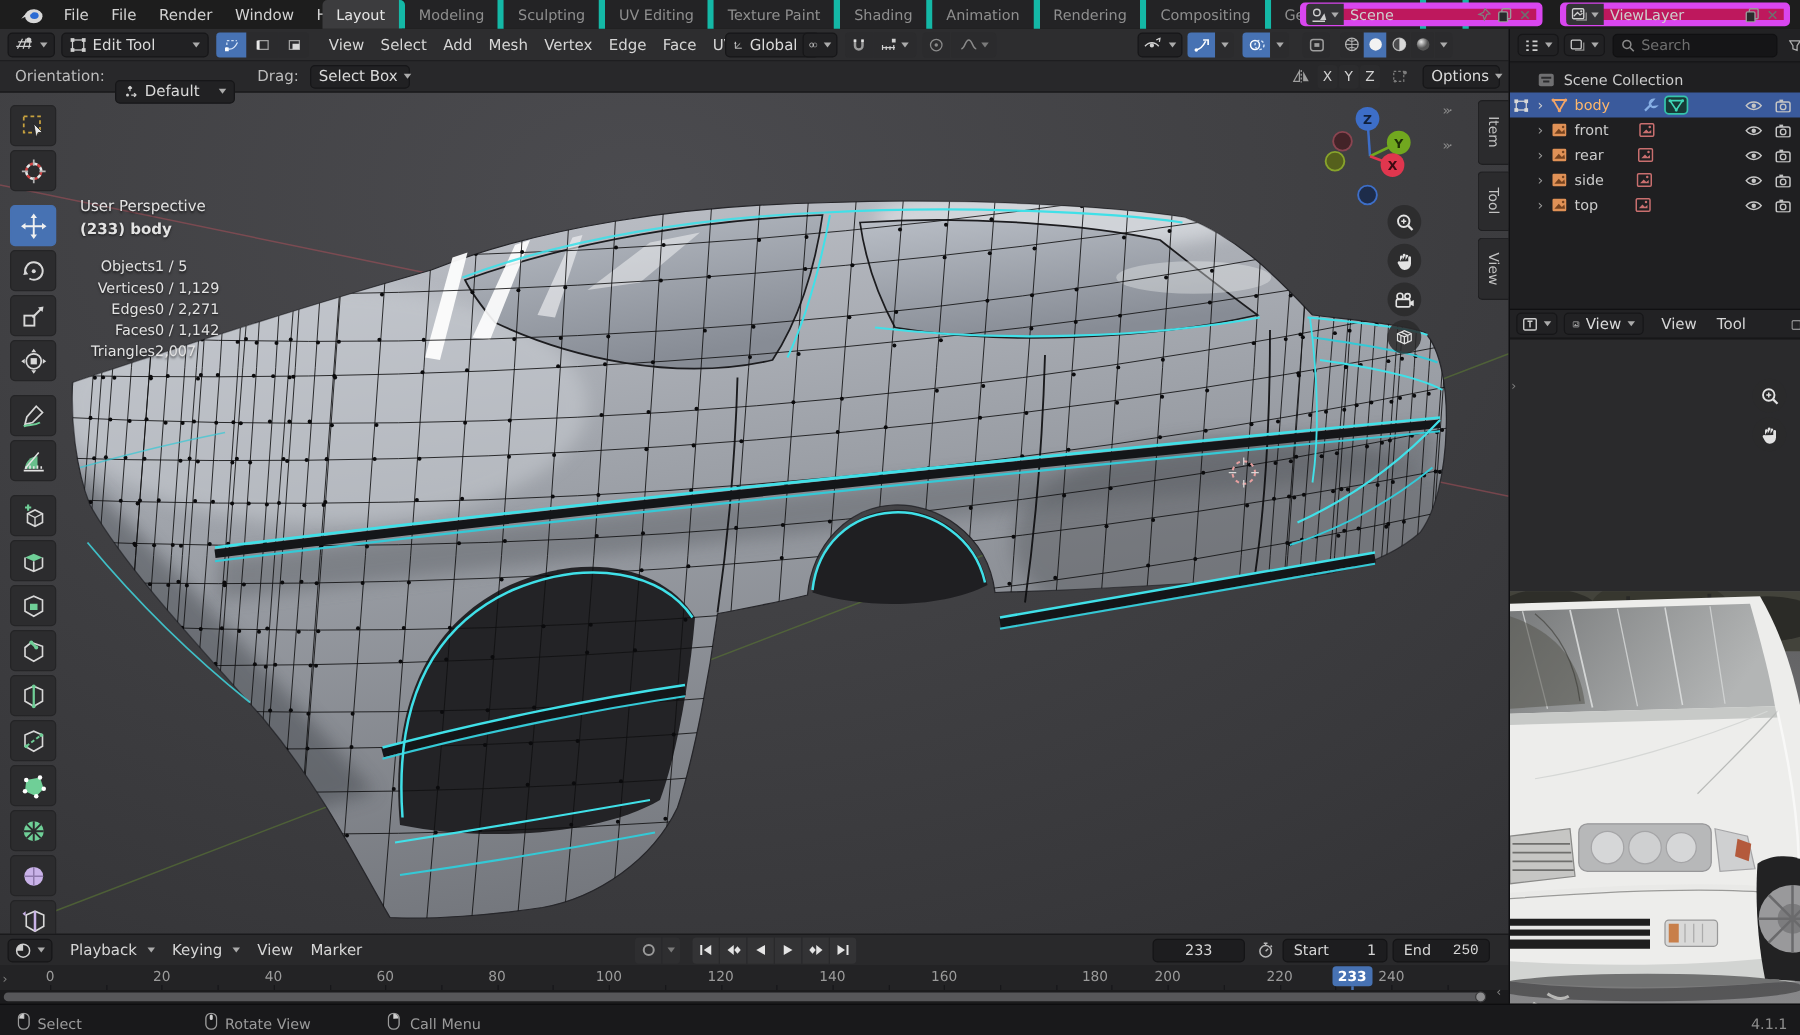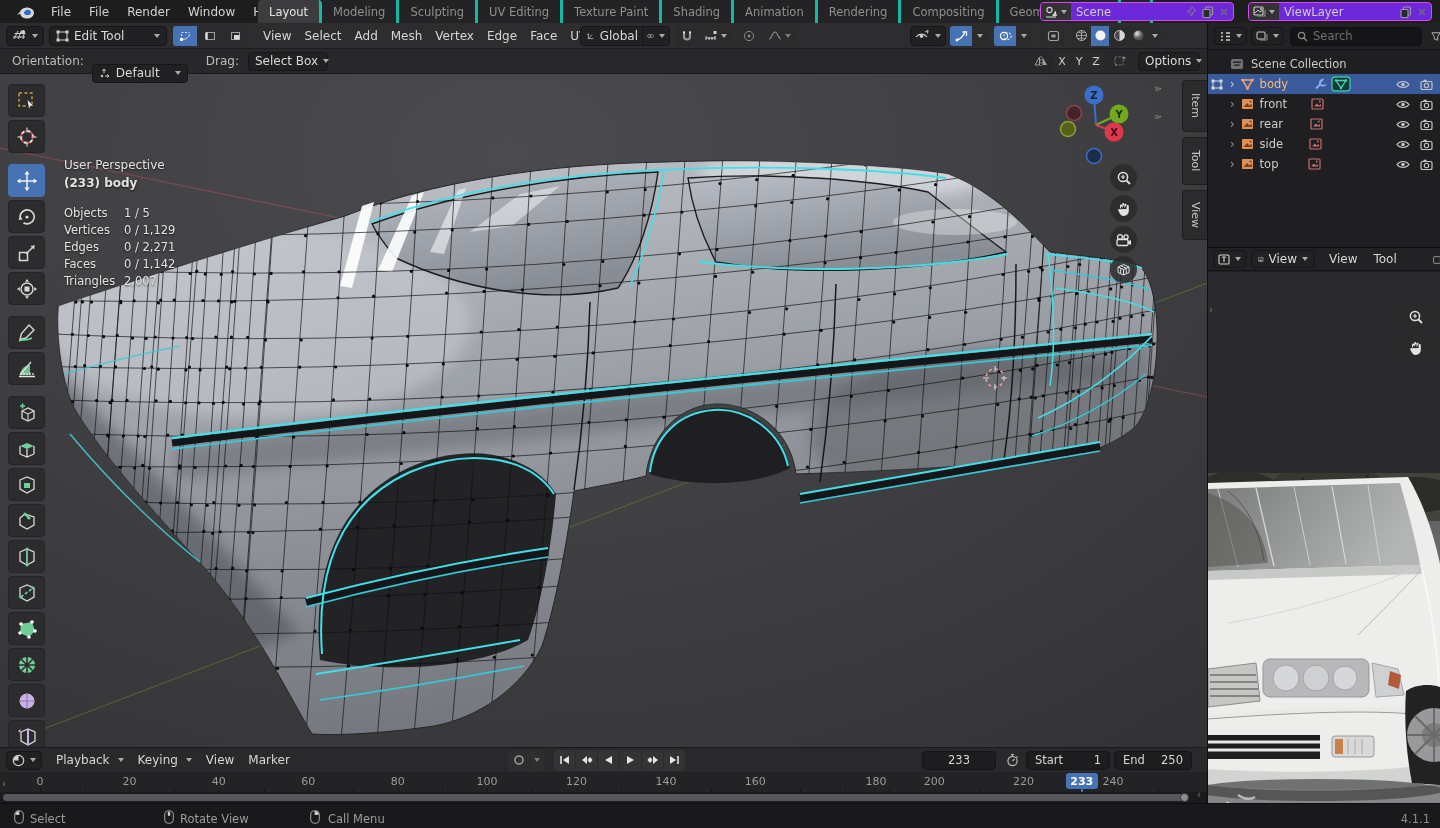--- a/index.html
+++ b/index.html
@@ -5,23 +5,23 @@
   html,body{margin:0;padding:0;background:#000;}
   *{box-sizing:border-box;font-family:"DejaVu Sans","Liberation Sans",sans-serif;}
   #app{position:relative;width:1440px;height:828px;background:#1d1d1d;overflow:hidden;-webkit-font-smoothing:antialiased;}
   .abs{position:absolute;}
   .rc{display:flex;align-items:center;}
   .crt{width:0;height:0;border-left:3.5px solid transparent;border-right:3.5px solid transparent;border-top:4px solid #ababab;display:inline-block;}
   .crt.dim{border-top-color:#7a7a7a;}
   
   #topbar{left:0;top:0;width:1440px;height:23px;background:#1d1d1d;z-index:40;}
   .menu-item{color:#d2d2d2;font-size:12px;padding:3px 8px;border-radius:3px;cursor:default;}
-  .ws-tab{color:#8f8f8f;font-size:11.5px;padding:0 11px;height:23px;display:flex;align-items:center;background:#232325;border-right:3px solid #14b8a6;white-space:nowrap;}
+  .ws-tab{color:#8f8f8f;font-size:11.5px;padding:0 11px;height:23px;display:flex;align-items:center;background:#232325;border-right:5px solid #14b8a6;white-space:nowrap;}
   .ws-tab.active{background:#3c3c3e;color:#e6e6e6;border-radius:4px 4px 0 0;}
-  .id-widget{background:#6d28d9;border:1px solid #d946ef;border-radius:4px;height:19px;display:flex;align-items:center;color:#cfcfcf;font-size:11.5px;gap:5px;padding-right:4px;}
+  .id-widget{background:#be185d;border:5px solid #d946ef;border-radius:4px;height:19px;display:flex;align-items:center;color:#cfcfcf;font-size:11.5px;gap:5px;padding-right:4px;}
   .id-chip{background:#333336;height:17px;border-radius:3px 0 0 3px;display:flex;align-items:center;padding:0 4px;gap:3px;}
   
   #vp-header{left:0;top:23px;width:1207px;height:26px;background:#2d2d2f;border-bottom:1px solid #1e1e20;z-index:30;}
   #tool-row{left:0;top:49px;width:1207px;height:25px;background:#28282a;border-bottom:1px solid #19191b;z-index:30;}
   .chip{background:#212123;border:1px solid #161618;border-radius:4px;display:flex;align-items:center;gap:5px;padding:0 6px;height:20px;color:#dadada;font-size:12px;white-space:nowrap;}
   .ibtn{background:#2b2b2d;border-radius:3px;display:flex;align-items:center;justify-content:center;height:20px;}
   .ibtn.blue{background:#4772b3;}
   .grp{display:flex;gap:1px;}
   .grp .ibtn{border-radius:0;}
   .grp .ibtn:first-child{border-radius:3px 0 0 3px;}
@@ -32,21 +32,21 @@
   #viewport{left:0;top:74px;width:1207px;height:673px;overflow:hidden;background:radial-gradient(1300px 900px at 42% 12%,#4b4b4f 0%,#414144 38%,#38383b 68%,#2d2d30 100%);}
   
   #toolbar{left:8px;top:84px;display:flex;flex-direction:column;gap:3px;z-index:10;}
   .tb-gap{height:5px;}
   .tbtn{width:37px;height:33px;background:#2c2c2e;border-radius:4px;display:flex;align-items:center;justify-content:center;border:1px solid #242426;}
   .tbtn.active{background:#4772b3;border-color:#4772b3;}
   
   #stats{left:64px;top:84px;z-index:8;color:#e3e3e3;text-shadow:0 1px 2px rgba(0,0,0,.65);}
   #stats .t1{font-size:12px;margin-bottom:4px;}
   .stat-row{display:flex;font-size:11.5px;height:17px;}
-  .stat-row .sl{width:60px;}
+  .stat-row .sl{width:60px;text-align:right;}
   
   .side-tab{left:1182px;width:25px;background:#2b2b2d;border:1px solid #1e1e20;border-right:none;border-radius:4px 0 0 4px;color:#c3c3c3;font-size:11px;writing-mode:vertical-rl;display:flex;align-items:center;justify-content:center;z-index:9;}
   .navbtn{width:27px;height:27px;border-radius:50%;background:rgba(42,42,44,.85);display:flex;align-items:center;justify-content:center;z-index:9;}
   .expander{color:#8d8d8d;font-size:11px;z-index:9;letter-spacing:-2px;}
   
   #tl-header{left:0;top:747px;width:1207px;height:25px;background:#29292b;border-top:1px solid #1a1a1c;z-index:20;}
   #ruler{left:0;top:772px;width:1207px;height:20px;background:#232325;z-index:20;overflow:hidden;}
   .tick-label{position:absolute;top:3px;transform:translateX(-50%);color:#9b9b9b;font-size:11px;}
   .mtick{position:absolute;bottom:0;width:1px;height:4px;background:#17171a;}
   #hscroll{left:0;top:792px;width:1207px;height:11px;background:#1b1b1d;z-index:20;}
@@ -1466,21 +1466,21 @@
           <circle cx="6.5" cy="8" r="4.6" fill="none" stroke="#b8b8b8" stroke-width="1.2"></circle>
           <path d="M6.5,8 L8.5,6 M5,1.5 h3 M6.5,1.5 v2 M10.5,3.5 l1,1" stroke="#b8b8b8" stroke-width="1.2" fill="none"></path>
         </svg>
     </div>
     <div class="field abs" style="left:1026px;width:84px;padding:0 8px;">
       <span>Start</span>
       <span style="flex:1;text-align:right;">1</span>
     </div>
     <div class="field abs" style="left:1114px;width:78px;padding:0 8px;">
       <span>End</span>
-      <span style="flex:1;text-align:right;">250</span>
+      <span style="flex:1;text-align:right;font-family:Liberation Mono, monospace;">250</span>
     </div>
   </div>
 
   <div id="ruler" class="abs">
     <div id="ruler-labels">
         <div class="tick-label" style="left: 40px;">0</div>
         <div class="tick-label" style="left: 129.42px;">20</div>
         <div class="tick-label" style="left: 218.84px;">40</div>
         <div class="tick-label" style="left: 308.26px;">60</div>
         <div class="tick-label" style="left: 397.68px;">80</div>

